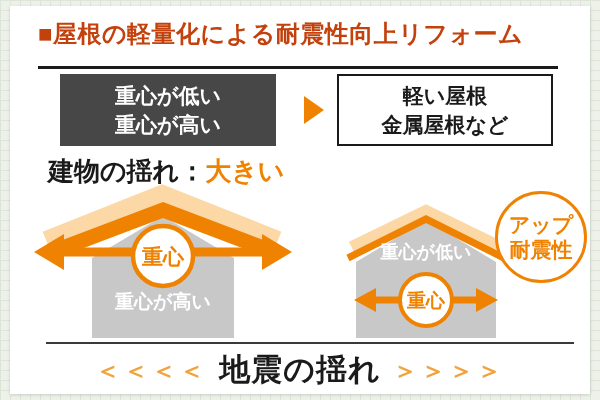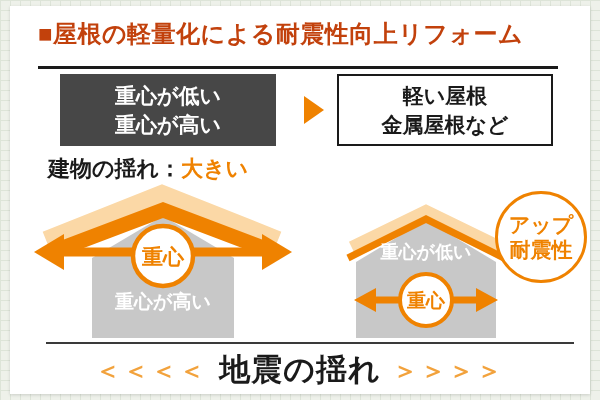--- a/index.html
+++ b/index.html
@@ -26,21 +26,21 @@
     display:flex;flex-direction:column;justify-content:center;align-items:center;
     font-size:21px;font-weight:bold;line-height:1.4;box-sizing:border-box;
   }
   .hdr-left{left:50px;background:#474747;color:#ffffff;}
   .hdr-right{left:327px;background:#ffffff;color:#1a1a1a;border:2px solid #1a1a1a;}
   .mid-arrow{
     position:absolute;left:294px;top:90px;width:0;height:0;
     border-left:20px solid #ef8200;border-top:14px solid transparent;border-bottom:14px solid transparent;
   }
   .shake-line{
-    position:absolute;top:148px;font-size:22px;font-weight:bold;color:#1a1a1a;white-space:nowrap;font-family:Liberation Mono, monospace;
+    position:absolute;top:148px;font-size:26px;font-weight:bold;color:#1a1a1a;white-space:nowrap;font-family:Liberation Mono, monospace;
   }
   .shake-left{left:38px;}
   .shake-right{left:320px;}
   .shake-value{color:#ef8200;}
   .diagram-svg{position:absolute;left:0;top:0;width:600px;height:400px;pointer-events:none;}
   .badge{
     position:absolute;left:495px;top:191px;width:92px;height:92px;border-radius:50%;
     background:#ffffff;border:3px solid #ef8200;box-sizing:border-box;
     display:flex;flex-direction:column;justify-content:center;align-items:center;
     color:#ef8200;font-size:21px;font-weight:bold;line-height:1.2;

